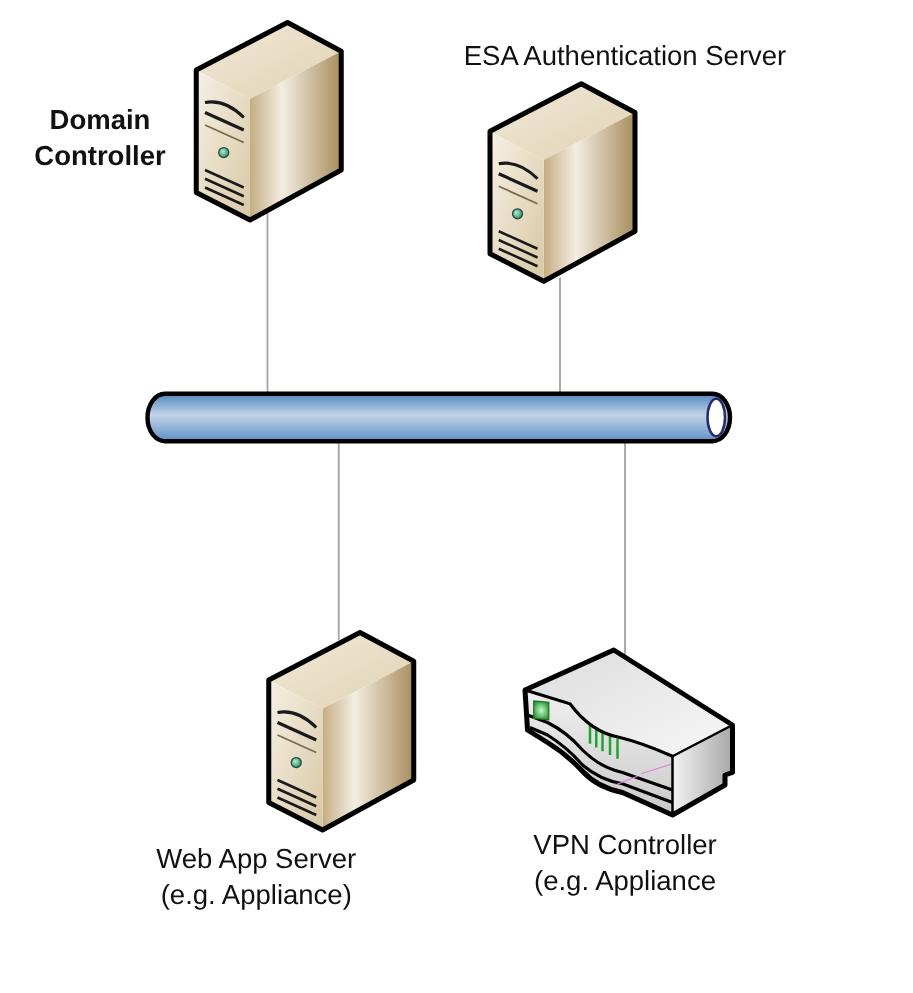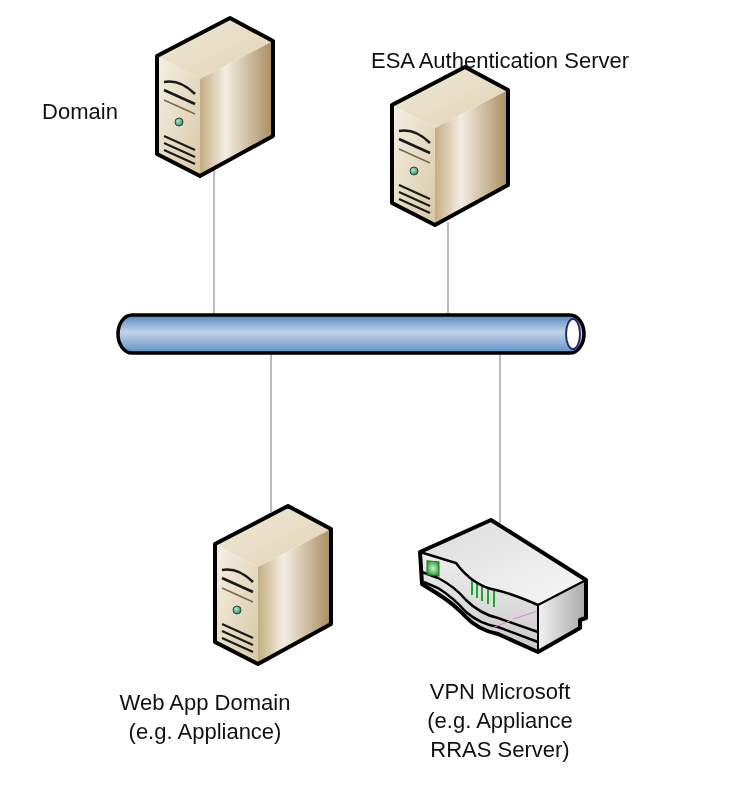--- a/index.html
+++ b/index.html
@@ -6,21 +6,20 @@
     body { width: 730px; height: 794px; position: relative; overflow: hidden; }
     #diagram { position: absolute; left: 0; top: 0; width: 730px; height: 794px; }
     .label {
       position: absolute;
       font-family: "Liberation Sans", "DejaVu Sans", sans-serif;
       font-size: 22px;
       line-height: 29px;
       color: #111111;
       text-align: center;
       white-space: nowrap;
-      margin-top: 16px;
     }
   </style>
 </head>
 <body>
 
 <svg id="diagram" width="730" height="794" viewBox="0 0 730 794" xmlns="http://www.w3.org/2000/svg">
   <defs>
     <linearGradient id="busGrad" x1="0" y1="0" x2="0" y2="1">
       <stop offset="0" stop-color="#4f86c0"></stop>
       <stop offset="0.45" stop-color="#c3d4e7"></stop>
@@ -125,30 +124,30 @@
       <line x1="76" y1="71" x2="76" y2="87"></line>
     </g>
 
     <path d="M2,32 L73,0 L168,60 L168,98 L162,100 L162,108 L120,132 L80,114 Q60,110 48,97 Q36,84 20,74 L4,64 Z" fill="none" stroke="#000" stroke-width="4" stroke-linejoin="round"></path>
     <path d="M120,85 L168,60" stroke="#000" stroke-width="2" fill="none"></path>
     <path d="M120,85 L120,132" stroke="#000" stroke-width="2" fill="none"></path>
     <path d="M2,32 L38,43 Q55,66 78,70 Q95,74 120,85" stroke="#000" stroke-width="2.5" fill="none"></path>
   </g>
 </svg>
 
-<div class="label" style="left:20px; top:81px; width:120px;">
+<div class="label" style="left:20px; top:81px; width:120px;font-weight:bold;">
   <div>Domain</div>
+  <div>Controller</div>
 </div>
 
 <div class="label" style="left:345px; top:30px; width:310px;">
   <div>ESA Authentication Server</div>
 </div>
 
 <div class="label" style="left:100px; top:672px; width:210px;">
-  <div>Web App Domain</div>
+  <div>Web App Server</div>
   <div>(e.g. Appliance)</div>
 </div>
 
 <div class="label" style="left:400px; top:661px; width:200px;">
-  <div>VPN Microsoft</div>
+  <div>VPN Controller</div>
   <div>(e.g. Appliance</div>
-  <div>RRAS Server)</div>
 </div>
 
 </body></html>

